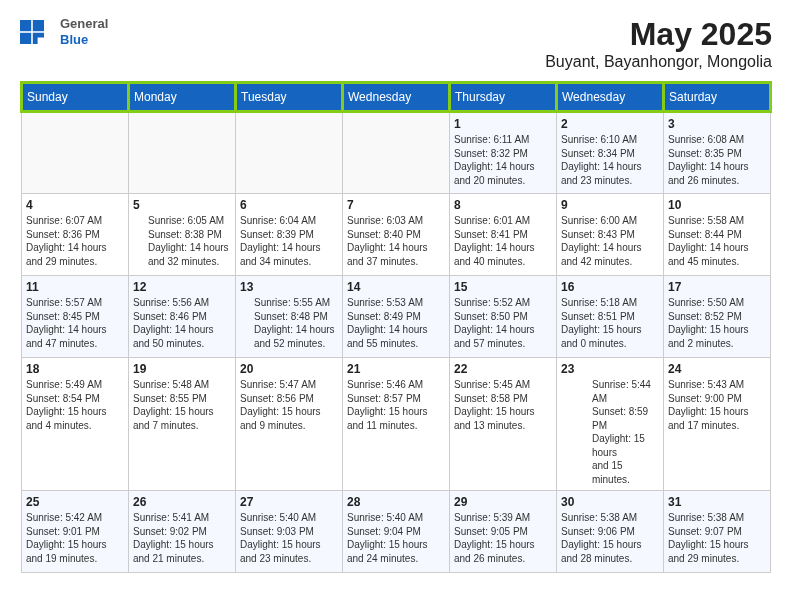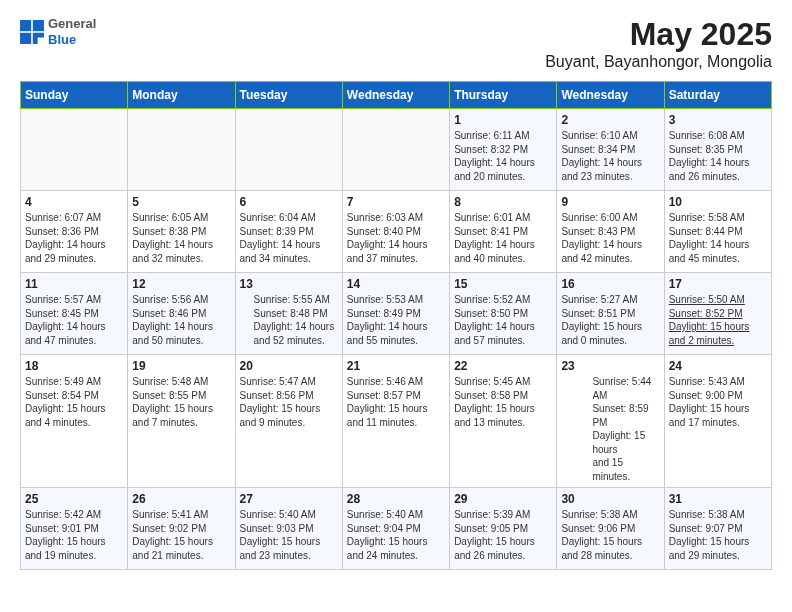--- a/index.html
+++ b/index.html
@@ -12,21 +12,21 @@
     }
     .header {
       display: flex;
       justify-content: space-between;
       align-items: flex-start;
       margin-bottom: 10px;
     }
     .logo {
       display: flex;
       align-items: center;
-      gap: 4px;
+      gap: 16px;
     }
     .logo-text {
       font-size: 13px;
       line-height: 1.2;
     }
     .logo-general { color: #555; font-weight: bold; }
     .logo-blue { color: #1565c0; font-weight: bold; }
     .logo-icon {
       width: 24px;
       height: 24px;
@@ -46,24 +46,24 @@
     }
     table {
       width: 100%;
       border-collapse: collapse;
       table-layout: fixed;
     }
     thead tr th {
       background-color: #1565c0;
       color: #fff;
       font-size: 12px;
-      font-weight: bold;
+      font-weight: normal;
       padding: 6px 4px;
       text-align: left;
-      border: 1px solid #84cc16;
+      border: 3px solid #84cc16;
     }
     tbody tr td {
       vertical-align: top;
       font-size: 10px;
       color: #333;
       padding: 4px 4px;
       border: 1px solid #ccc;
       height: 82px;
       background: #fff;
     }
@@ -154,21 +154,21 @@
       <tr>
         <td>
           <span class="day-num">4</span>
           <div class="cell-text" style="white-space: pre-line;">Sunrise: 6:07 AM
 Sunset: 8:36 PM
 Daylight: 14 hours
 and 29 minutes.</div>
         </td>
         <td>
           <span class="day-num">5</span>
-          <div class="cell-text" style="white-space: pre-line;">Sunrise: 6:05 AM
+          <div class="cell-text" style="white-space: pre-line; margin-left: 15px;">Sunrise: 6:05 AM
 Sunset: 8:38 PM
 Daylight: 14 hours
 and 32 minutes.</div>
         </td>
         <td>
           <span class="day-num">6</span>
           <div class="cell-text" style="white-space: pre-line;">Sunrise: 6:04 AM
 Sunset: 8:39 PM
 Daylight: 14 hours
 and 34 minutes.</div>
@@ -233,28 +233,28 @@
         </td>
         <td>
           <span class="day-num">15</span>
           <div class="cell-text" style="white-space: pre-line;">Sunrise: 5:52 AM
 Sunset: 8:50 PM
 Daylight: 14 hours
 and 57 minutes.</div>
         </td>
         <td>
           <span class="day-num">16</span>
-          <div class="cell-text" style="white-space: pre-line;">Sunrise: 5:27 AM
+          <div class="cell-text" style="white-space: pre-line;">Sunrise: 5:18 AM
 Sunset: 8:51 PM
 Daylight: 15 hours
 and 0 minutes.</div>
         </td>
         <td>
           <span class="day-num">17</span>
-          <div class="cell-text" style="white-space: pre-line; text-decoration: underline;">Sunrise: 5:50 AM
+          <div class="cell-text" style="white-space: pre-line;">Sunrise: 5:50 AM
 Sunset: 8:52 PM
 Daylight: 15 hours
 and 2 minutes.</div>
         </td>
       </tr>
       <tr>
         <td>
           <span class="day-num">18</span>
           <div class="cell-text" style="white-space: pre-line;">Sunrise: 5:49 AM
 Sunset: 8:54 PM

